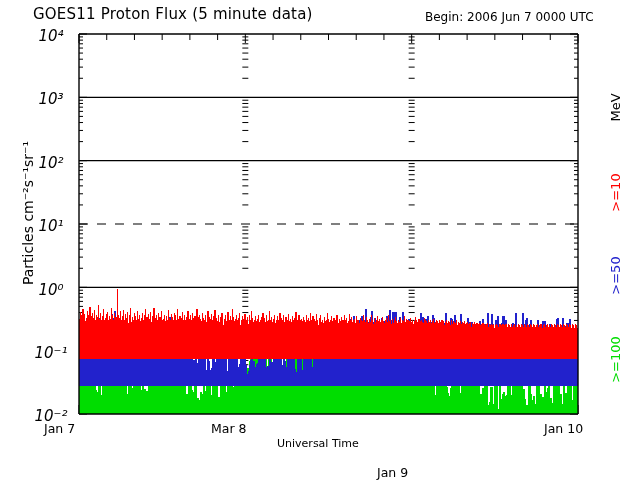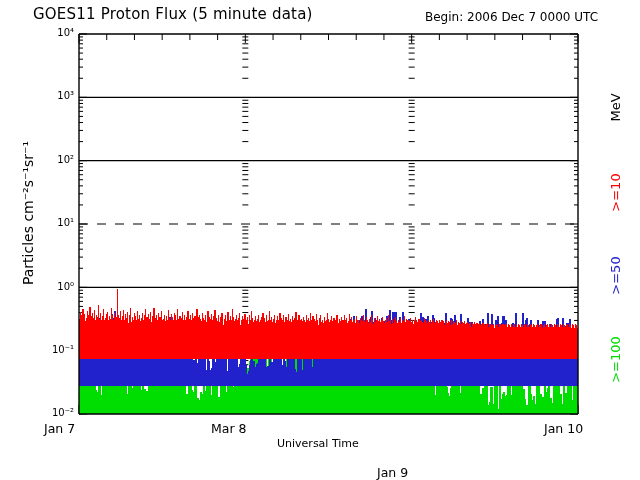--- a/index.html
+++ b/index.html
@@ -57,24 +57,25 @@
     font-size: 14px;
     transform: rotate(-90deg);
     transform-origin: center center;
     white-space: pre;
     color: #000;
   }
   .ytick-label {
     position: absolute;
     right: 642px;
     width: 46px;
-    text-align: right;
-    font-size: 10px;
+    text-align: center;
+    font-size: 15px;
     white-space: pre;
     color: #000;
+    font-style: italic;
   }
   .xtick-label {
     position: absolute;
     font-size: 12.5px;
     white-space: pre;
     color: #000;
     text-align: left;
     width: 70px;
   }
   .side-legend {
@@ -87,21 +88,21 @@
     text-align: center;
   }
   svg { display: block; position: absolute; left: 0; top: 0; }
 </style>
 </head>
 <body>
 
 <div class="root">
 
   <div class="txt" id="title">GOES11 Proton Flux (5 minute data)</div>
-  <div class="txt" id="begin">Begin: 2006 Dec 7 0000 UTC</div>
+  <div class="txt" id="begin">Begin: 2006 Jun 7 0000 UTC</div>
 
   <div class="ylabel">Particles cm⁻²s⁻¹sr⁻¹</div>
   <div class="txt" id="xaxis-title">Universal Time</div>
 
   <div class="ytick-label" style="top:27px;  right:auto; left:28px;">10⁴</div>
   <div class="ytick-label" style="top:90px;  right:auto; left:28px;">10³</div>
   <div class="ytick-label" style="top:154px; right:auto; left:28px;">10²</div>
   <div class="ytick-label" style="top:217px; right:auto; left:28px;">10¹</div>
   <div class="ytick-label" style="top:281px; right:auto; left:28px;">10⁰</div>
   <div class="ytick-label" style="top:344px; right:auto; left:28px;">10⁻¹</div>

